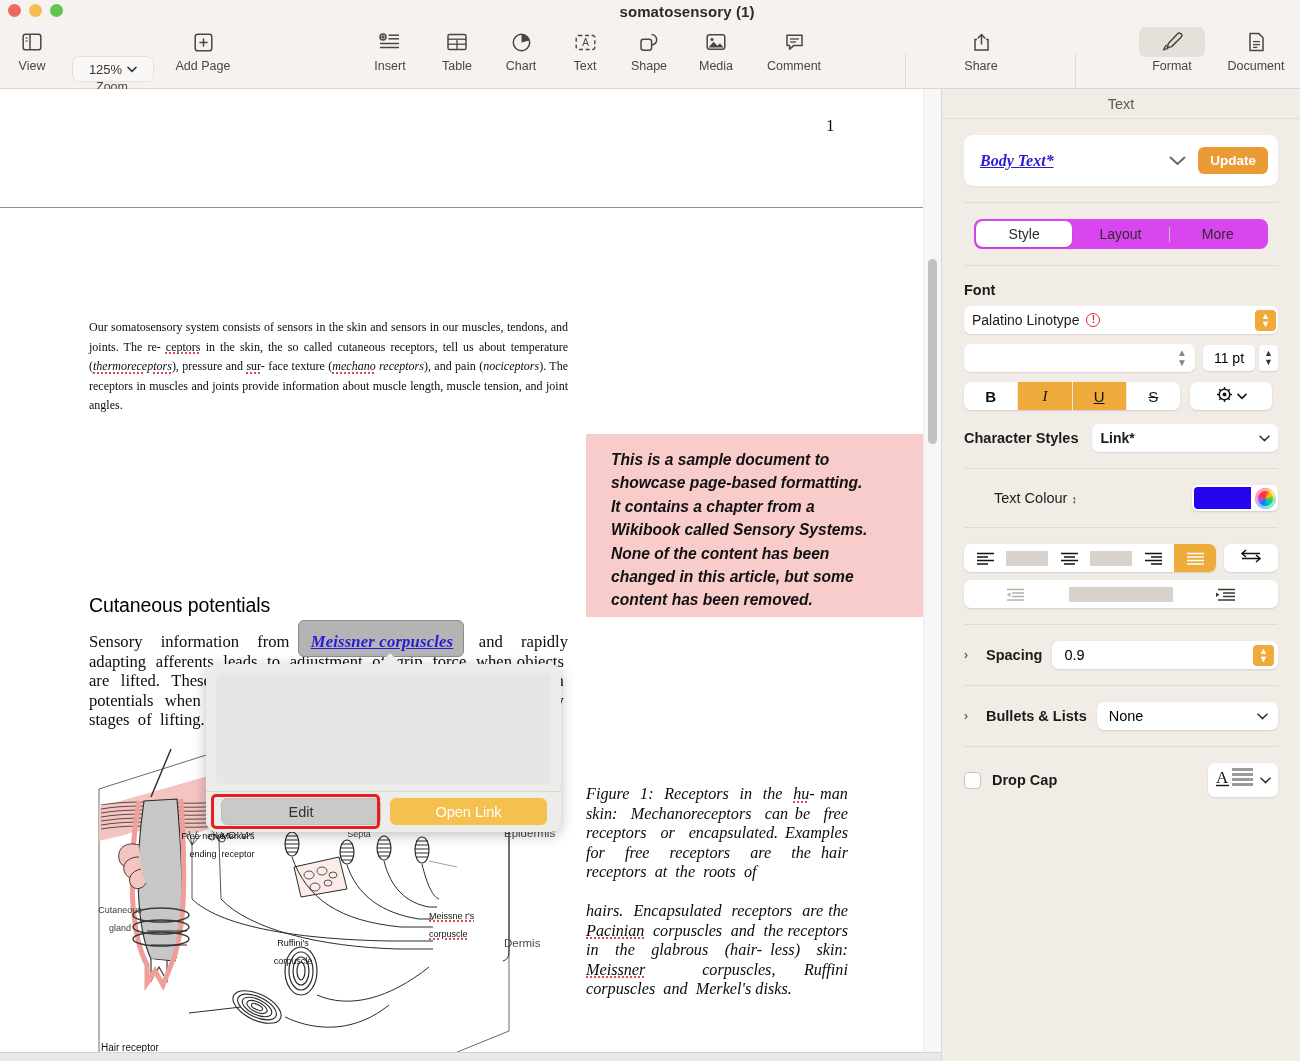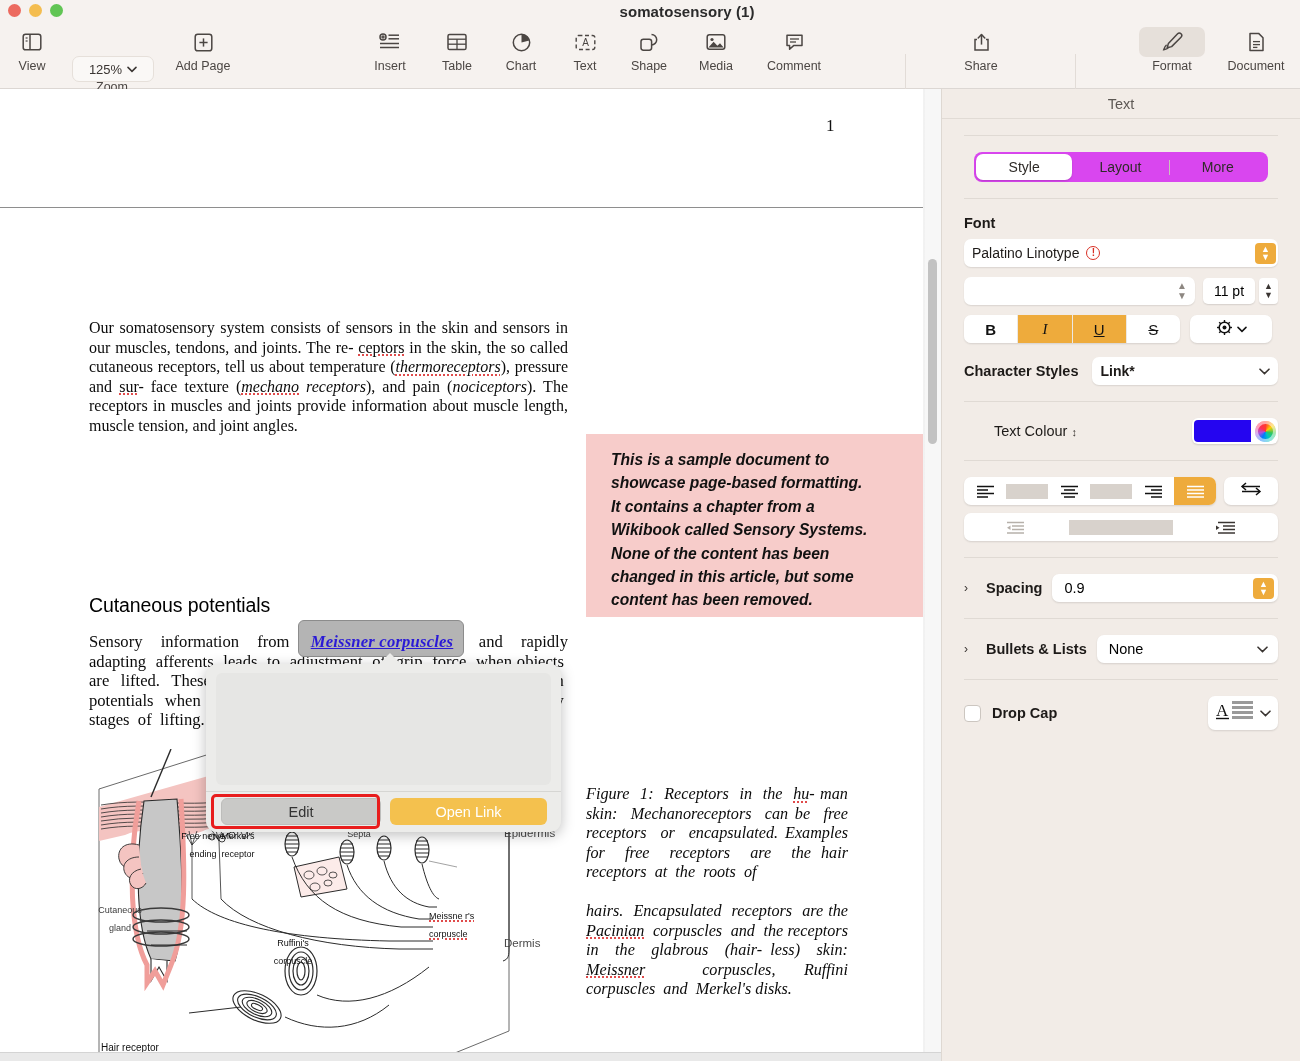--- a/index.html
+++ b/index.html
@@ -82,21 +82,21 @@
   }
   .page-right-edge {
     position: absolute; top: 0; left: 923px; width: 18px; height: 972px;
     background: linear-gradient(to right,#f2f2f2,#eaeaea);
   }
 
   
   .col-left {
     position: absolute; left: 89px; top: 229px; width: 479px;
     font-family: "Liberation Serif", serif;
-    font-size: 16px; line-height: 19.6px; color: #0b0b0b;
+    font-size: 12px; line-height: 19.6px; color: #0b0b0b;
     text-align: justify; text-justify: inter-word;
   }
   .col-left i { font-style: italic; }
   .sq { text-decoration: underline; text-decoration-style: dotted;
         text-decoration-color: #e04b4b; text-decoration-thickness: 2px;
         text-underline-offset: 2px; }
 
   .heading {
     position: absolute; left: 89px; top: 505px;
     font-family: "Liberation Sans", sans-serif;
@@ -743,20 +743,29 @@
 
   <div class="scrollbar-track"></div>
   <div class="scrollbar-thumb"></div>
   <div class="bottom-strip"></div>
 
   <div class="inspector">
     <div class="insp-title">Text</div>
 
     <div class="insp-pad">
 
+      <div class="style-box">
+        <div class="style-name">Body Text*</div>
+        <div class="chev">
+          <svg width="17" height="10" viewBox="0 0 17 10">
+              <path d="M1.5 1.6 L8.5 8 L15.5 1.6" fill="none" stroke="#6d6762" stroke-width="2" stroke-linecap="round"></path>
+            </svg>
+        </div>
+        <div class="update-btn">Update</div>
+      </div>
 
       <div class="hr"></div>
 
       <div class="segmented">
         <div class="seg on">Style</div>
         <div class="seg">Layout</div>
         <div class="seg-div"></div>
         <div class="seg">More</div>
       </div>
 

